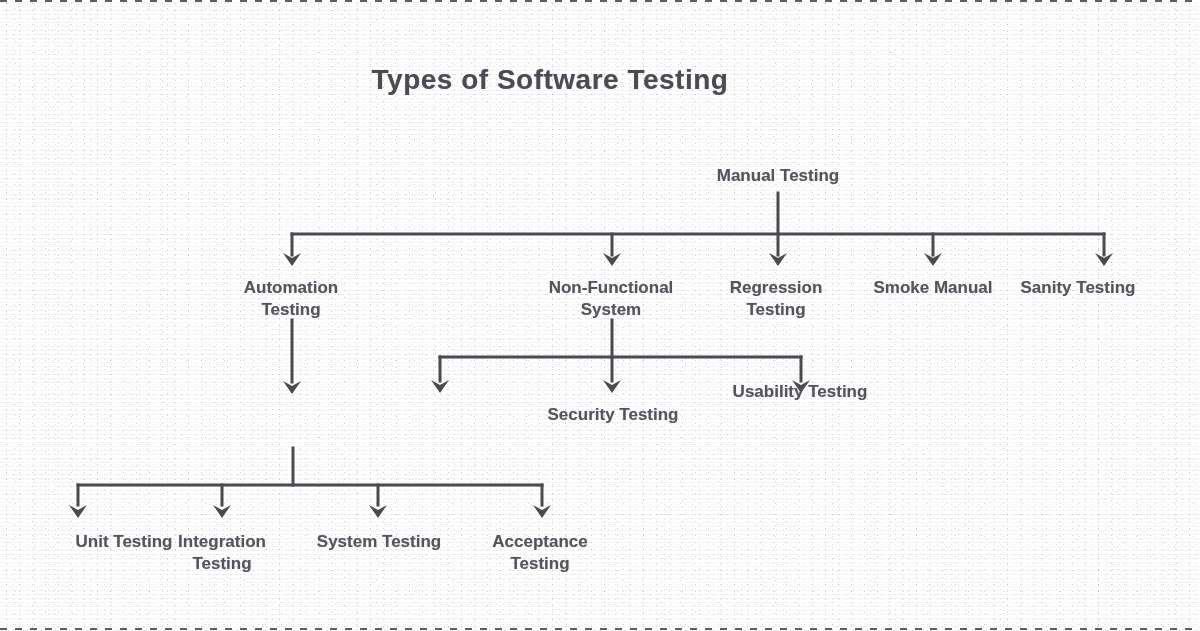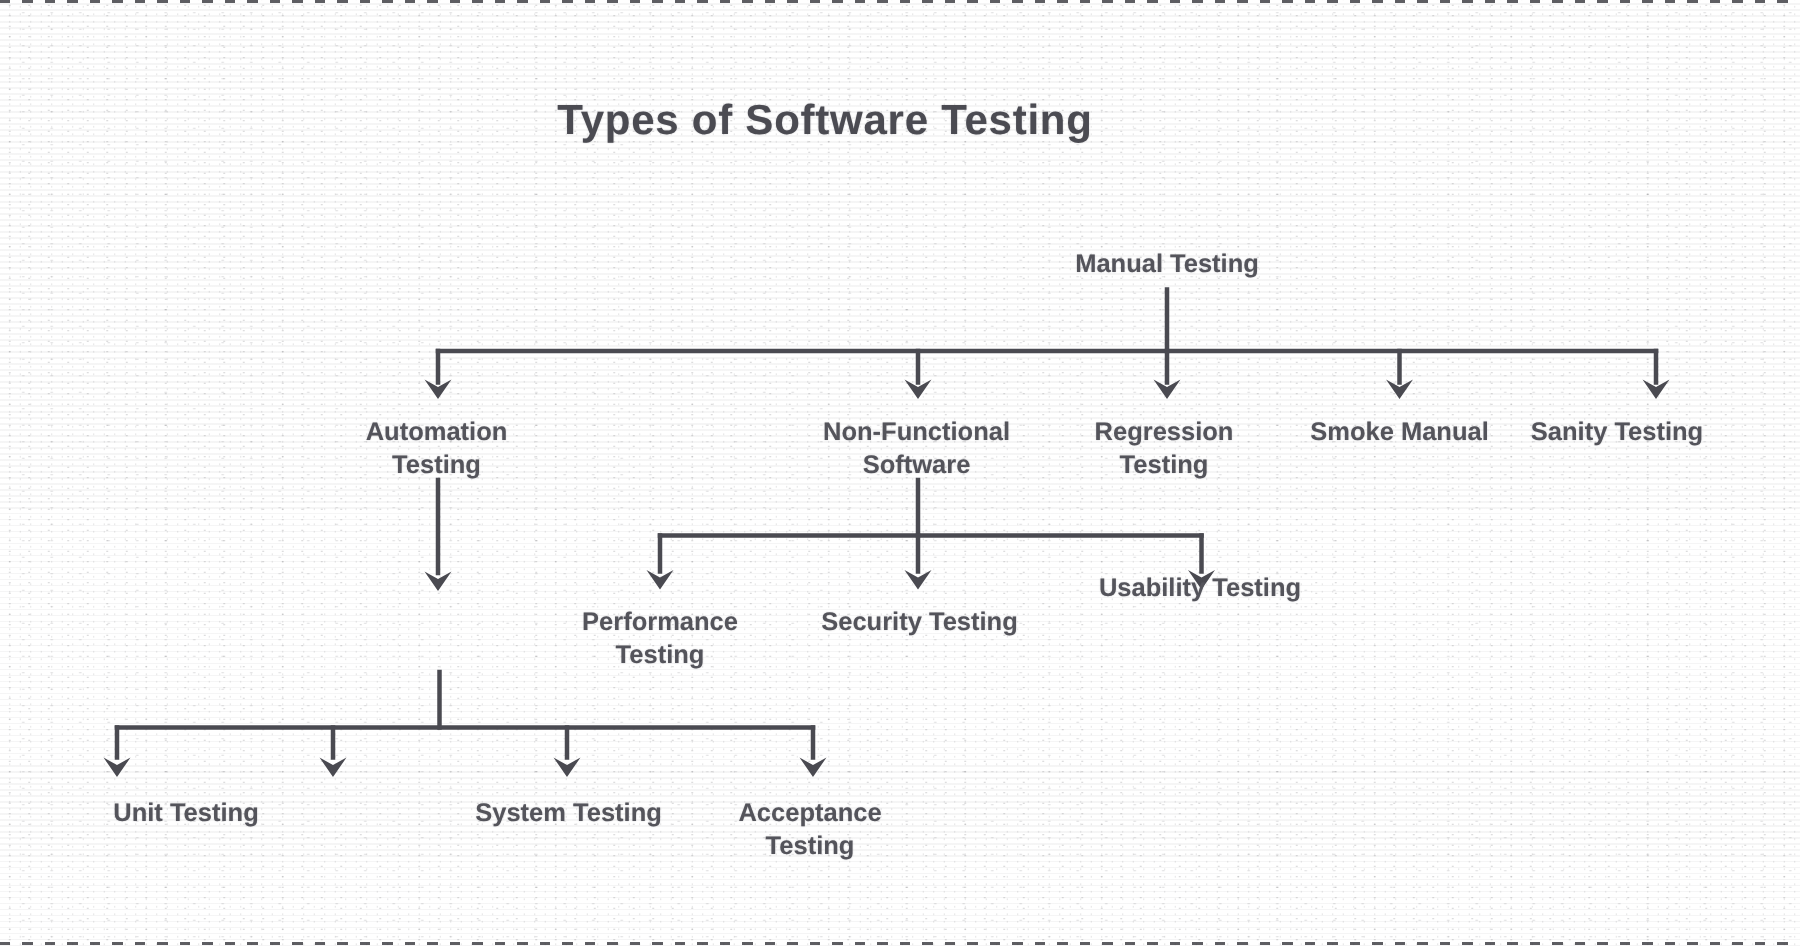--- a/index.html
+++ b/index.html
@@ -132,25 +132,25 @@
       <path class="ah" d="M369 505 L378 518 L387 505 L378 510 Z"></path>
 
       <path class="ln" d="M542 485 V505"></path>
       <path class="ah" d="M533 505 L542 518 L551 505 L542 510 Z"></path>
     </g>
   </svg>
 
   <div class="node nowrap" style="left:778px; top:165px;">Manual Testing</div>
 
   <div class="node" style="left:291px; top:277px; width:110px;">Automation Testing</div>
-  <div class="node" style="left:611px; top:277px; width:140px;">Non-Functional Software</div>
+  <div class="node" style="left:611px; top:277px; width:140px;">Non-Functional System</div>
   <div class="node" style="left:776px; top:277px; width:110px;">Regression Testing</div>
   <div class="node nowrap" style="left:933px; top:277px;">Smoke Manual</div>
   <div class="node nowrap" style="left:1078px; top:277px;">Sanity Testing</div>
 
-  <div class="node" style="left:440px; top:404px; width:125px;">Performance Testing</div>
   <div class="node nowrap" style="left:613px; top:404px;">Security Testing</div>
   <div class="node nowrap" style="left:800px; top:381px;">Usability Testing</div>
 
   <div class="node nowrap" style="left:80px; top:531px;margin-left:44px;">Unit Testing</div>
+  <div class="node" style="left:222px; top:531px; width:110px;">Integration Testing</div>
   <div class="node nowrap" style="left:379px; top:531px;">System Testing</div>
   <div class="node" style="left:540px; top:531px; width:115px;">Acceptance Testing</div>
 </div>
 
 </body></html>

